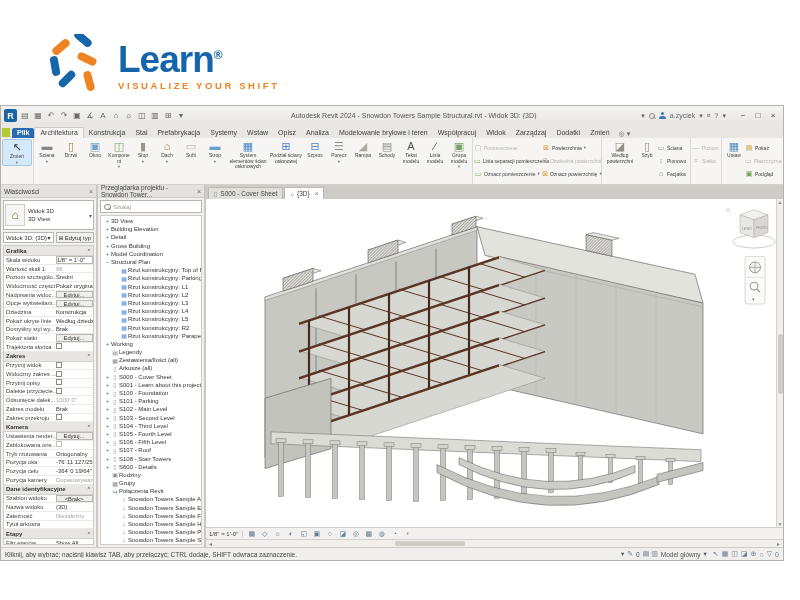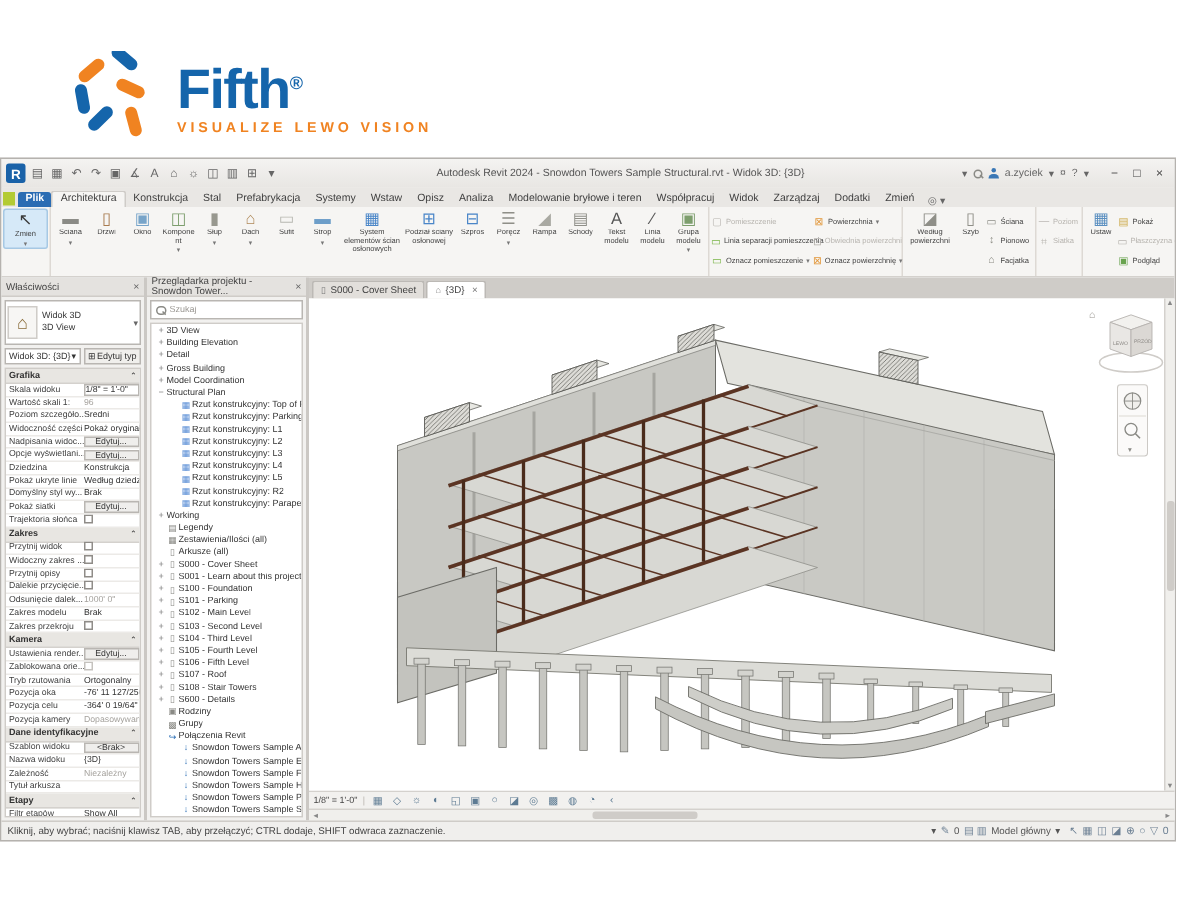--- a/index.html
+++ b/index.html
@@ -128,22 +128,22 @@
       <g>
         <rect x="27" y="1" width="20" height="8" rx="4" fill="#1565ab" transform="rotate(40 37 5)"></rect>
         <rect x="5" y="9" width="20" height="8" rx="4" fill="#f08321" transform="rotate(-40 15 13)"></rect>
         <rect x="-1" y="28" width="20" height="8" rx="4" fill="#1565ab" transform="rotate(80 9 32)"></rect>
         <rect x="31" y="21" width="20" height="8" rx="4" fill="#f08321" transform="rotate(25 41 25)"></rect>
         <rect x="11" y="41" width="20" height="8" rx="4" fill="#1565ab" transform="rotate(-45 21 45)"></rect>
         <rect x="33" y="43" width="20" height="8" rx="4" fill="#f08321" transform="rotate(75 43 47)"></rect>
       </g>
     </svg>
     <div class="logo-text">
-      <div class="brand"><span>Fifth</span><sup>®</sup></div>
-      <div class="tagline">VISUALIZE LEWO VISION</div>
+      <div class="brand"><span>Learn</span><sup>®</sup></div>
+      <div class="tagline">VISUALIZE YOUR SHIFT</div>
     </div>
   </div>
 
   <div class="win">
 
     <div class="titlebar">
       <div class="rlogo">R</div>
       <div class="qat" id="qat">
           <span>▤</span>
           <span>▦</span>

